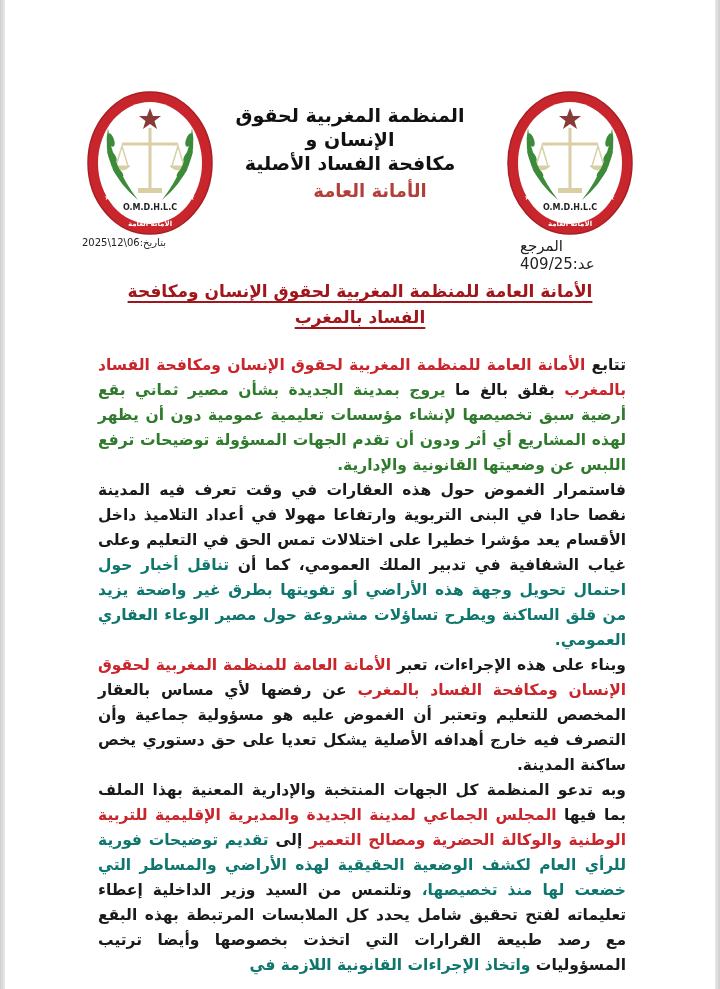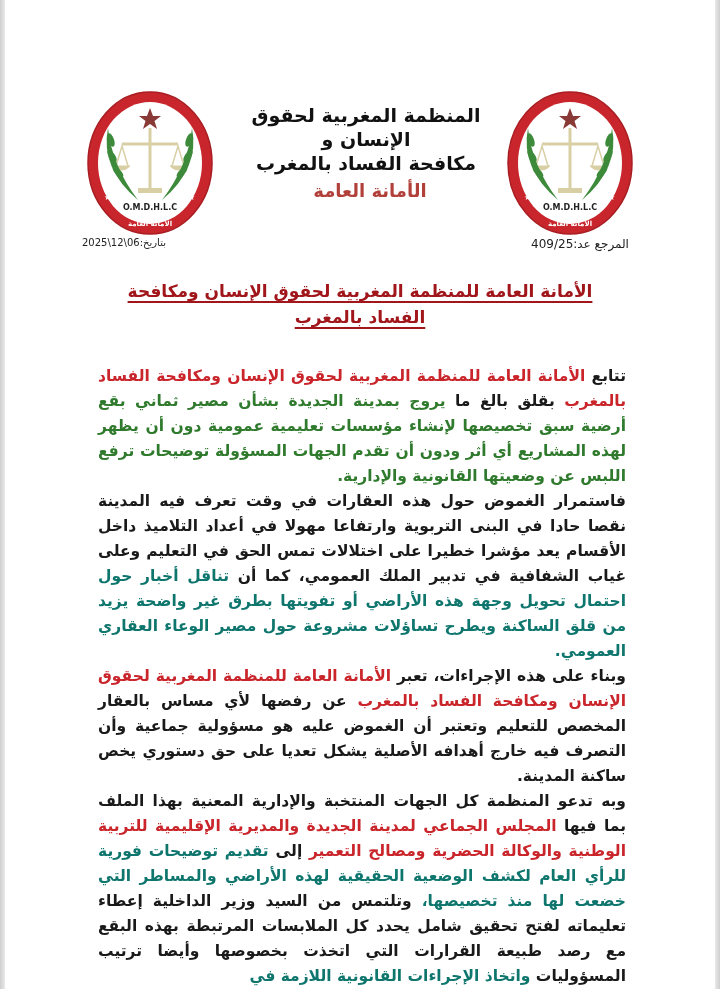--- a/index.html
+++ b/index.html
@@ -16,50 +16,50 @@
     .edge-left { left: 0; }
     .edge-right { right: 0; background: linear-gradient(to left, #cfcfcf, #e9e9e9); }
     .page { position: absolute; left: 6px; right: 6px; top: 0; bottom: 0; background: #fff; }
 
     .logo { position: absolute; width: 132px; height: 150px; top: 88px; }
     .logo-left { left: 84px; }
     .logo-right { left: 504px; }
     .logo svg { width: 132px; height: 150px; display: block; }
 
     .org-name {
-      position: absolute; top: 103px; left: 236px; width: 260px;
+      position: absolute; top: 103px; left: 220px; width: 260px;
       direction: rtl; text-align: center;
       font-family: "DejaVu Sans", sans-serif; font-weight: bold;
       font-size: 19px; line-height: 24px; color: #111;
     }
     .secretariat {
       position: absolute; top: 180px; left: 220px; width: 300px;
       direction: rtl; text-align: center;
       font-weight: bold; font-size: 18px; letter-spacing: 4px; color: #b2403a;
     }
     .ref-label {
       position: absolute; top: 237px; left: 520px; width: 120px;
-      font-size: 12px; color: #222; text-align: center; direction: rtl;
+      font-size: 15px; color: #222; text-align: left; direction: rtl;
     }
     .date-label {
       position: absolute; top: 237px; left: 82px; width: 120px;
       font-size: 10px; color: #222; text-align: left; direction: rtl;
     }
 
     .headline {
       position: absolute; top: 278px; left: 98px; width: 524px;
       direction: rtl; text-align: center;
       font-weight: bold; font-size: 17px; line-height: 26px; color: #a1161b;
     }
     .headline span {
       text-decoration: underline; text-decoration-thickness: 2px; text-underline-offset: 4px;
     }
 
     .body-text {
-      position: absolute; top: 364px; left: 98px; width: 528px;
+      position: absolute; top: 353px; left: 98px; width: 528px;
       direction: rtl; text-align: justify; text-align-last: right;
       font-weight: bold; font-size: 15.5px; line-height: 25px; color: #1a1a1a;
     }
     .body-text p { margin: 0; }
     .c-red { color: #c9252b; }
     .c-green { color: #2f7a2d; }
     .c-blue { color: #0f766e; }
     .c-dark { color: #1a1a1a; }
   </style>
 </head>
@@ -129,21 +129,21 @@
     </g>
     <text x="66" y="122" text-anchor="middle" font-family="DejaVu Sans, sans-serif" font-size="8" font-weight="bold" fill="#222">O.M.D.H.L.C</text>
     <text x="66" y="138" text-anchor="middle" font-family="DejaVu Sans, sans-serif" font-size="7" font-weight="bold" fill="#fff">الأمانة العامة</text>
     <text x="20" y="112" font-size="8" fill="#fff">★</text>
     <text x="104" y="112" font-size="8" fill="#fff">★</text>
   </svg>
 </div>
 
 <div class="org-name">
   <div>المنظمة المغربية لحقوق الإنسان و</div>
-  <div>مكافحة الفساد بالمغرب</div>
+  <div>مكافحة الفساد الأصلية</div>
 </div>
 
 <div class="secretariat">الأمانة العامة</div>
 
 <div class="ref-label">المرجع عد:409/25</div>
 <div class="date-label">بتاريخ:06\12\2025</div>
 
 <div class="headline">
   <div><span>الأمانة العامة للمنظمة المغربية لحقوق الإنسان ومكافحة الفساد بالمغرب</span></div>
 </div>

